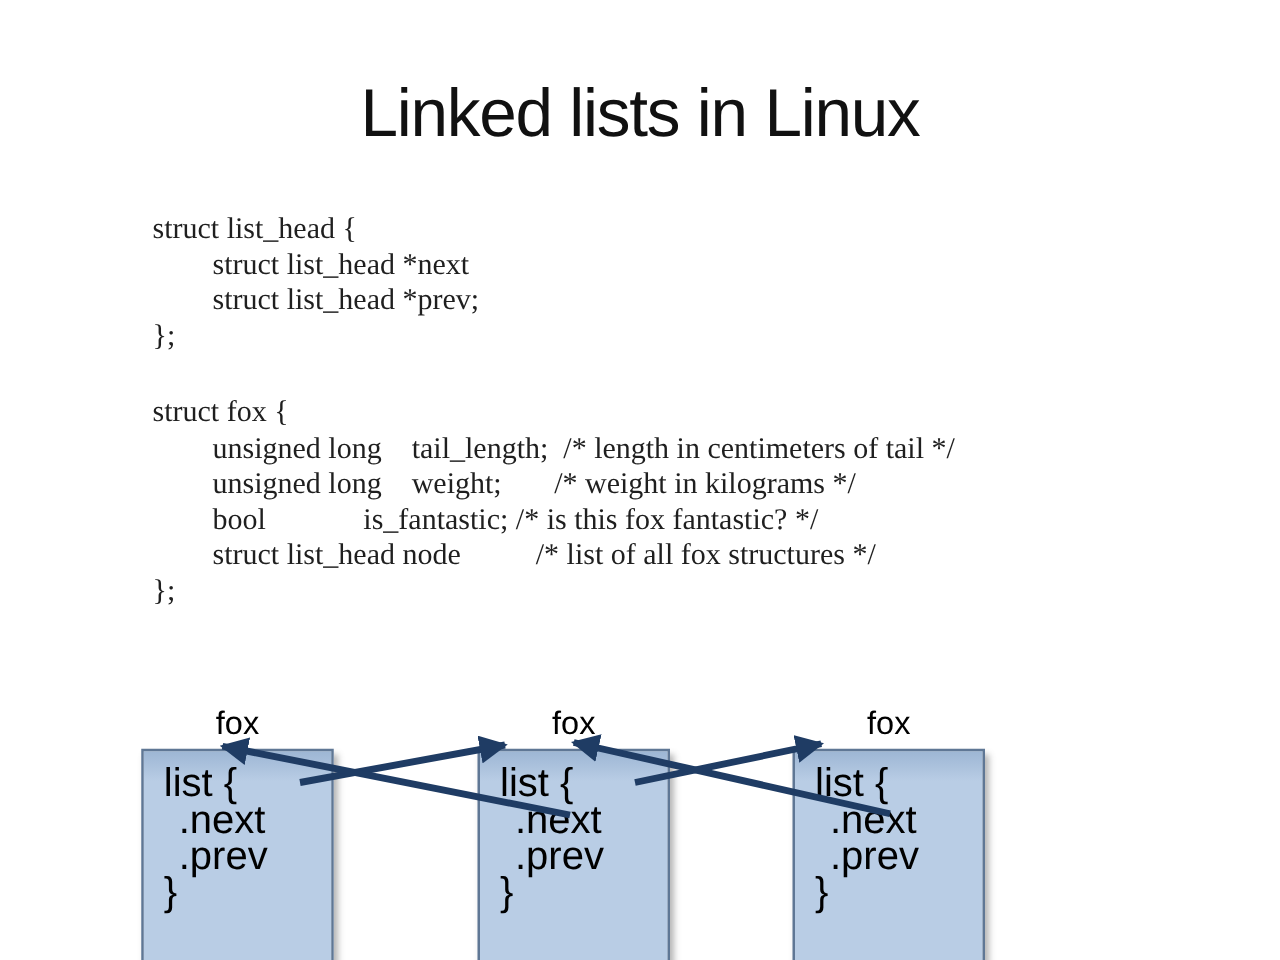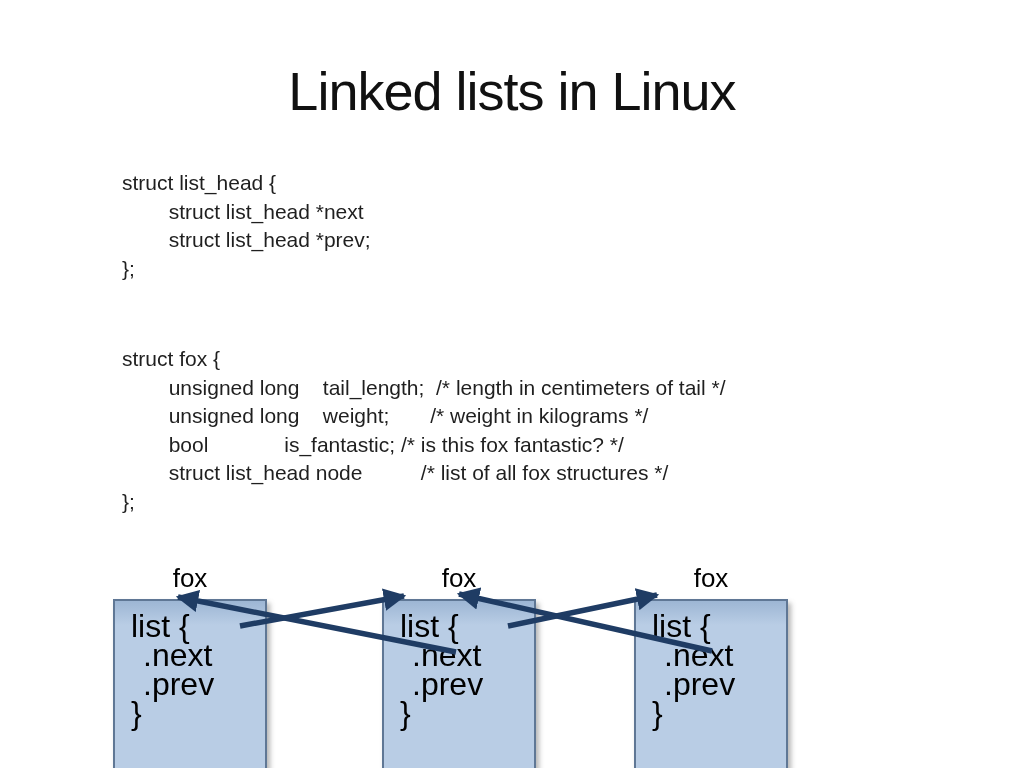--- a/index.html
+++ b/index.html
@@ -28,28 +28,28 @@
     text-align: center;
     font-size: 54px;
     font-weight: 400;
     letter-spacing: -1px;
     color: var(--title-color);
     font-family: "Liberation Sans", sans-serif;
   }
   pre.code {
     position: absolute;
     left: 122px;
-    font-family: Liberation Sans, sans-serif;
-    font-size: 21px;
+    font-family: Liberation Serif, serif;
+    font-size: 24px;
     line-height: 28.6px;
     color: var(--code-color);
     white-space: pre;
   }
   #code-list-head { top: 169px; }
-  #code-fox { top: 345px; }
+  #code-fox { top: 316px; }
 
   .fox-node {
     position: absolute;
     width: 154px;
     top: 525px;
   }
   #fox-node-1 { left: 113px; }
   #fox-node-2 { left: 382px; }
   #fox-node-3 { left: 634px; }
   .fox-label {

